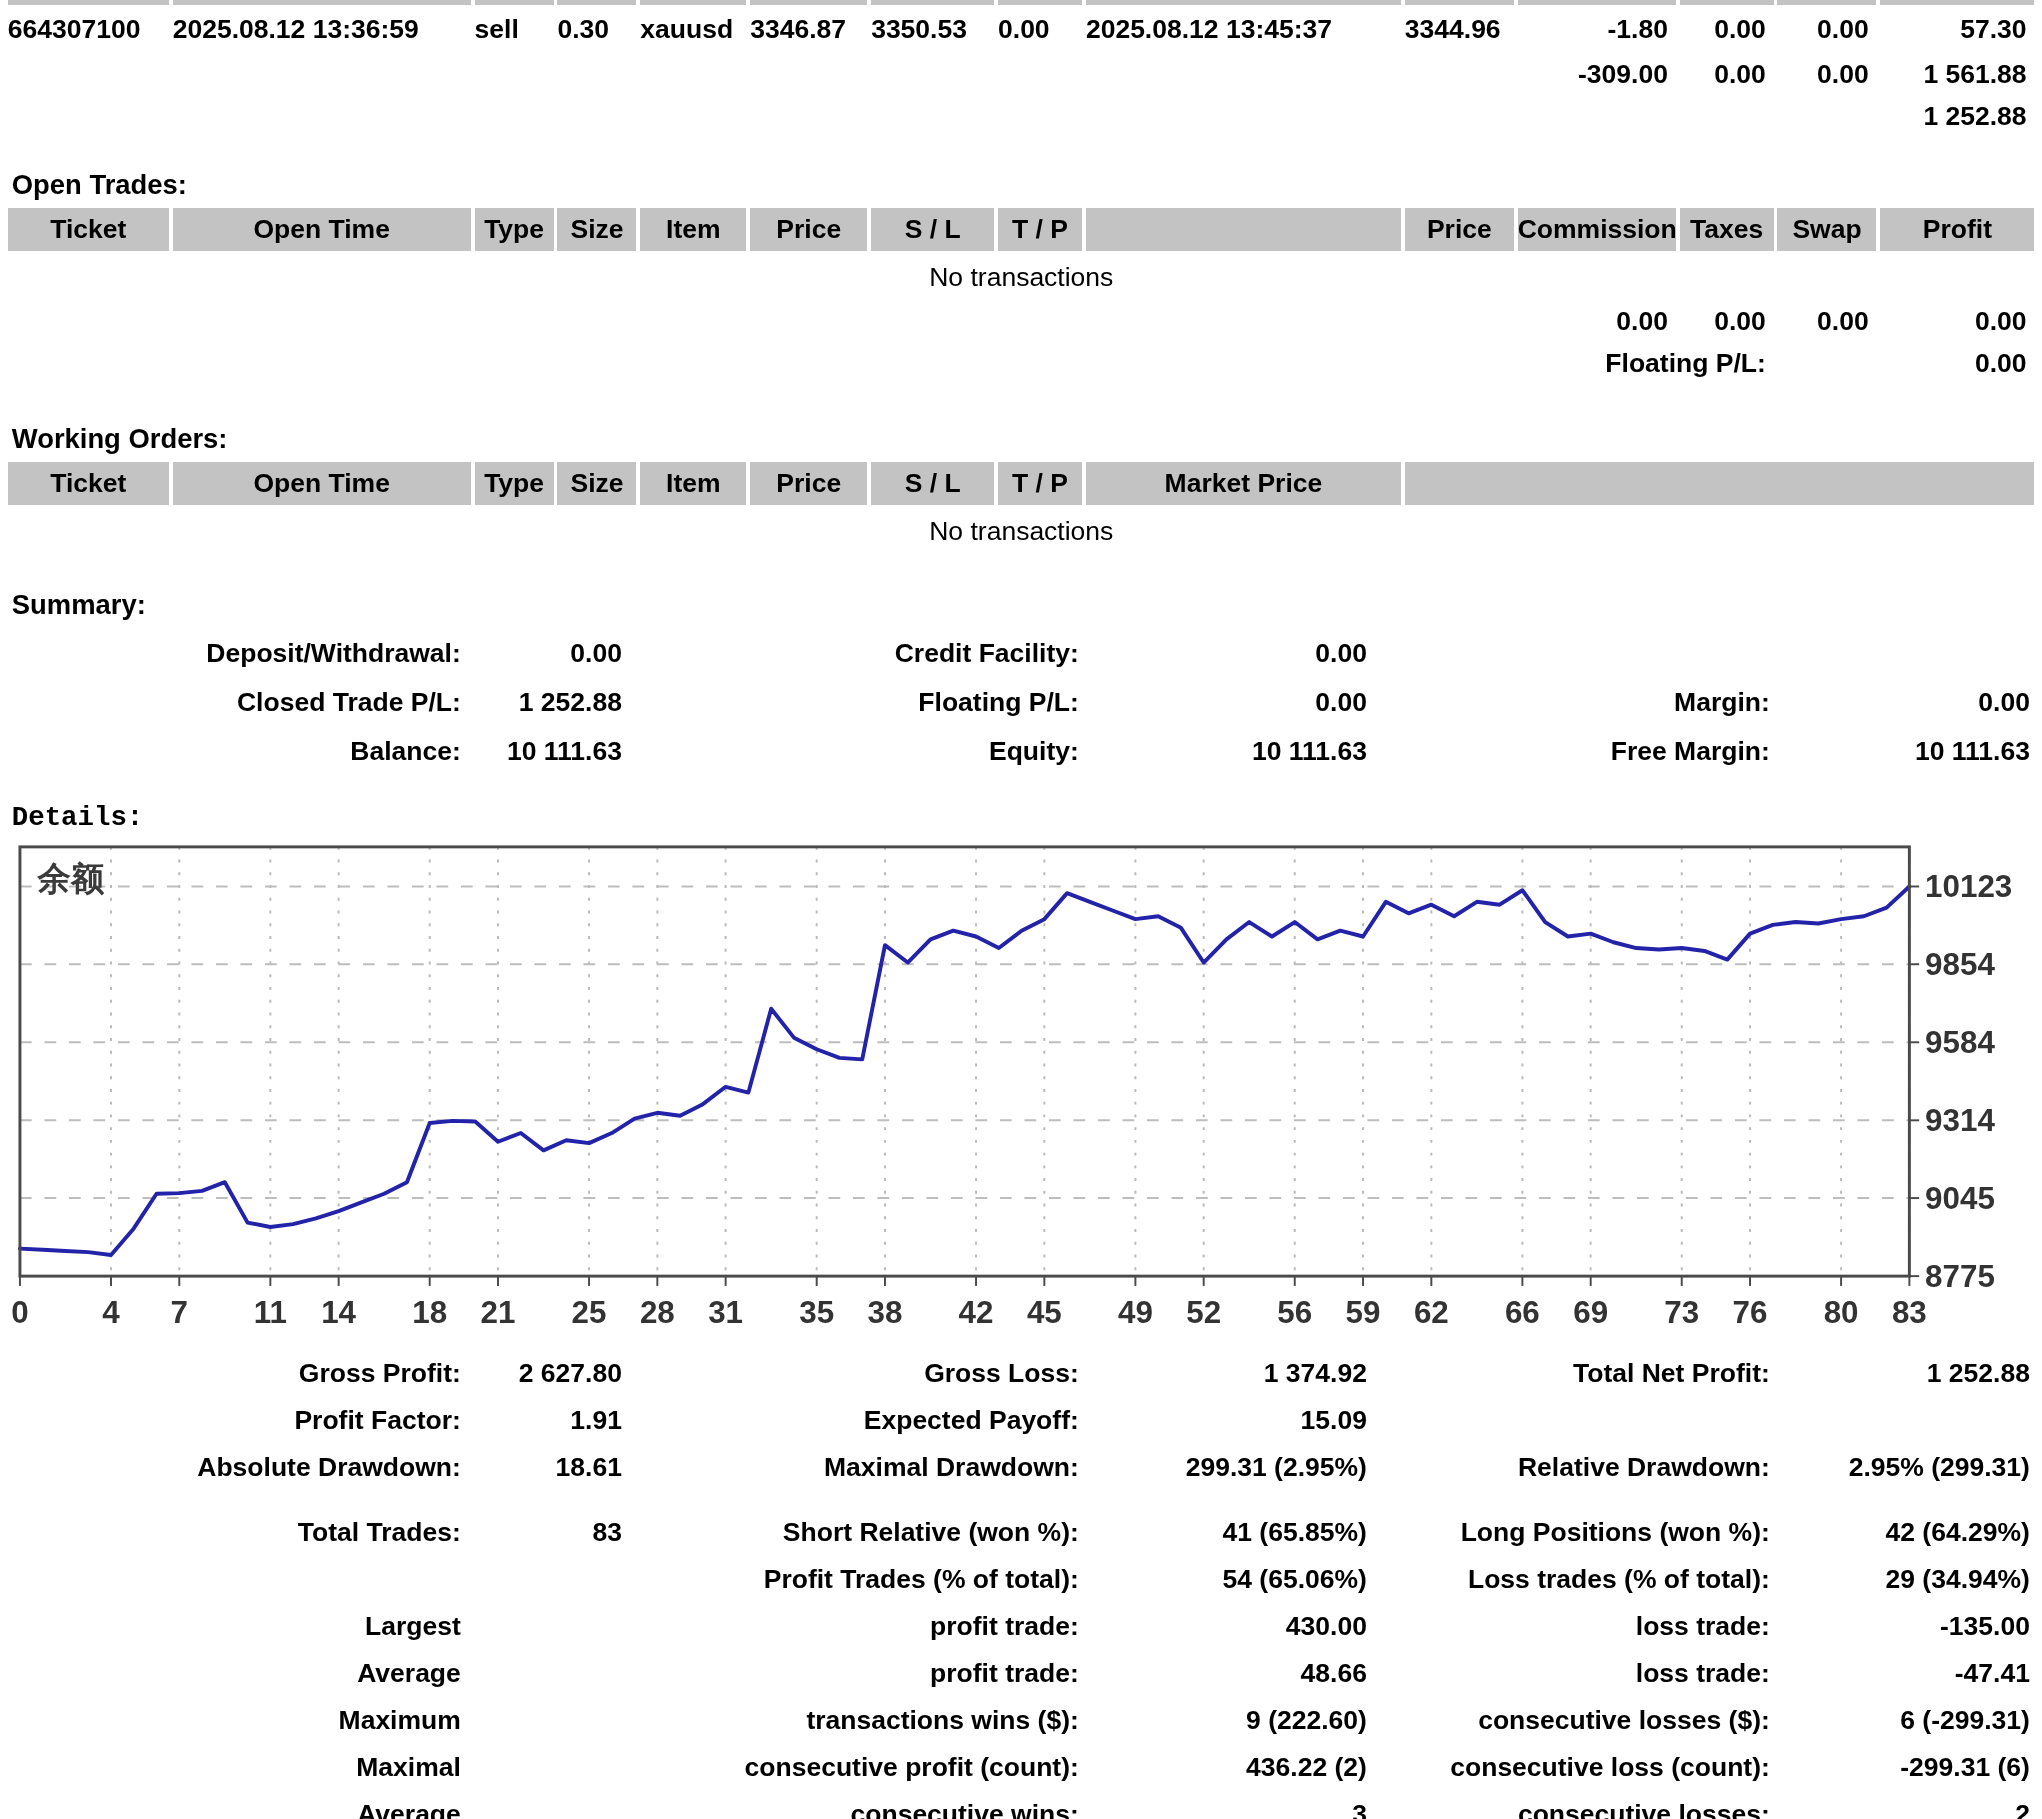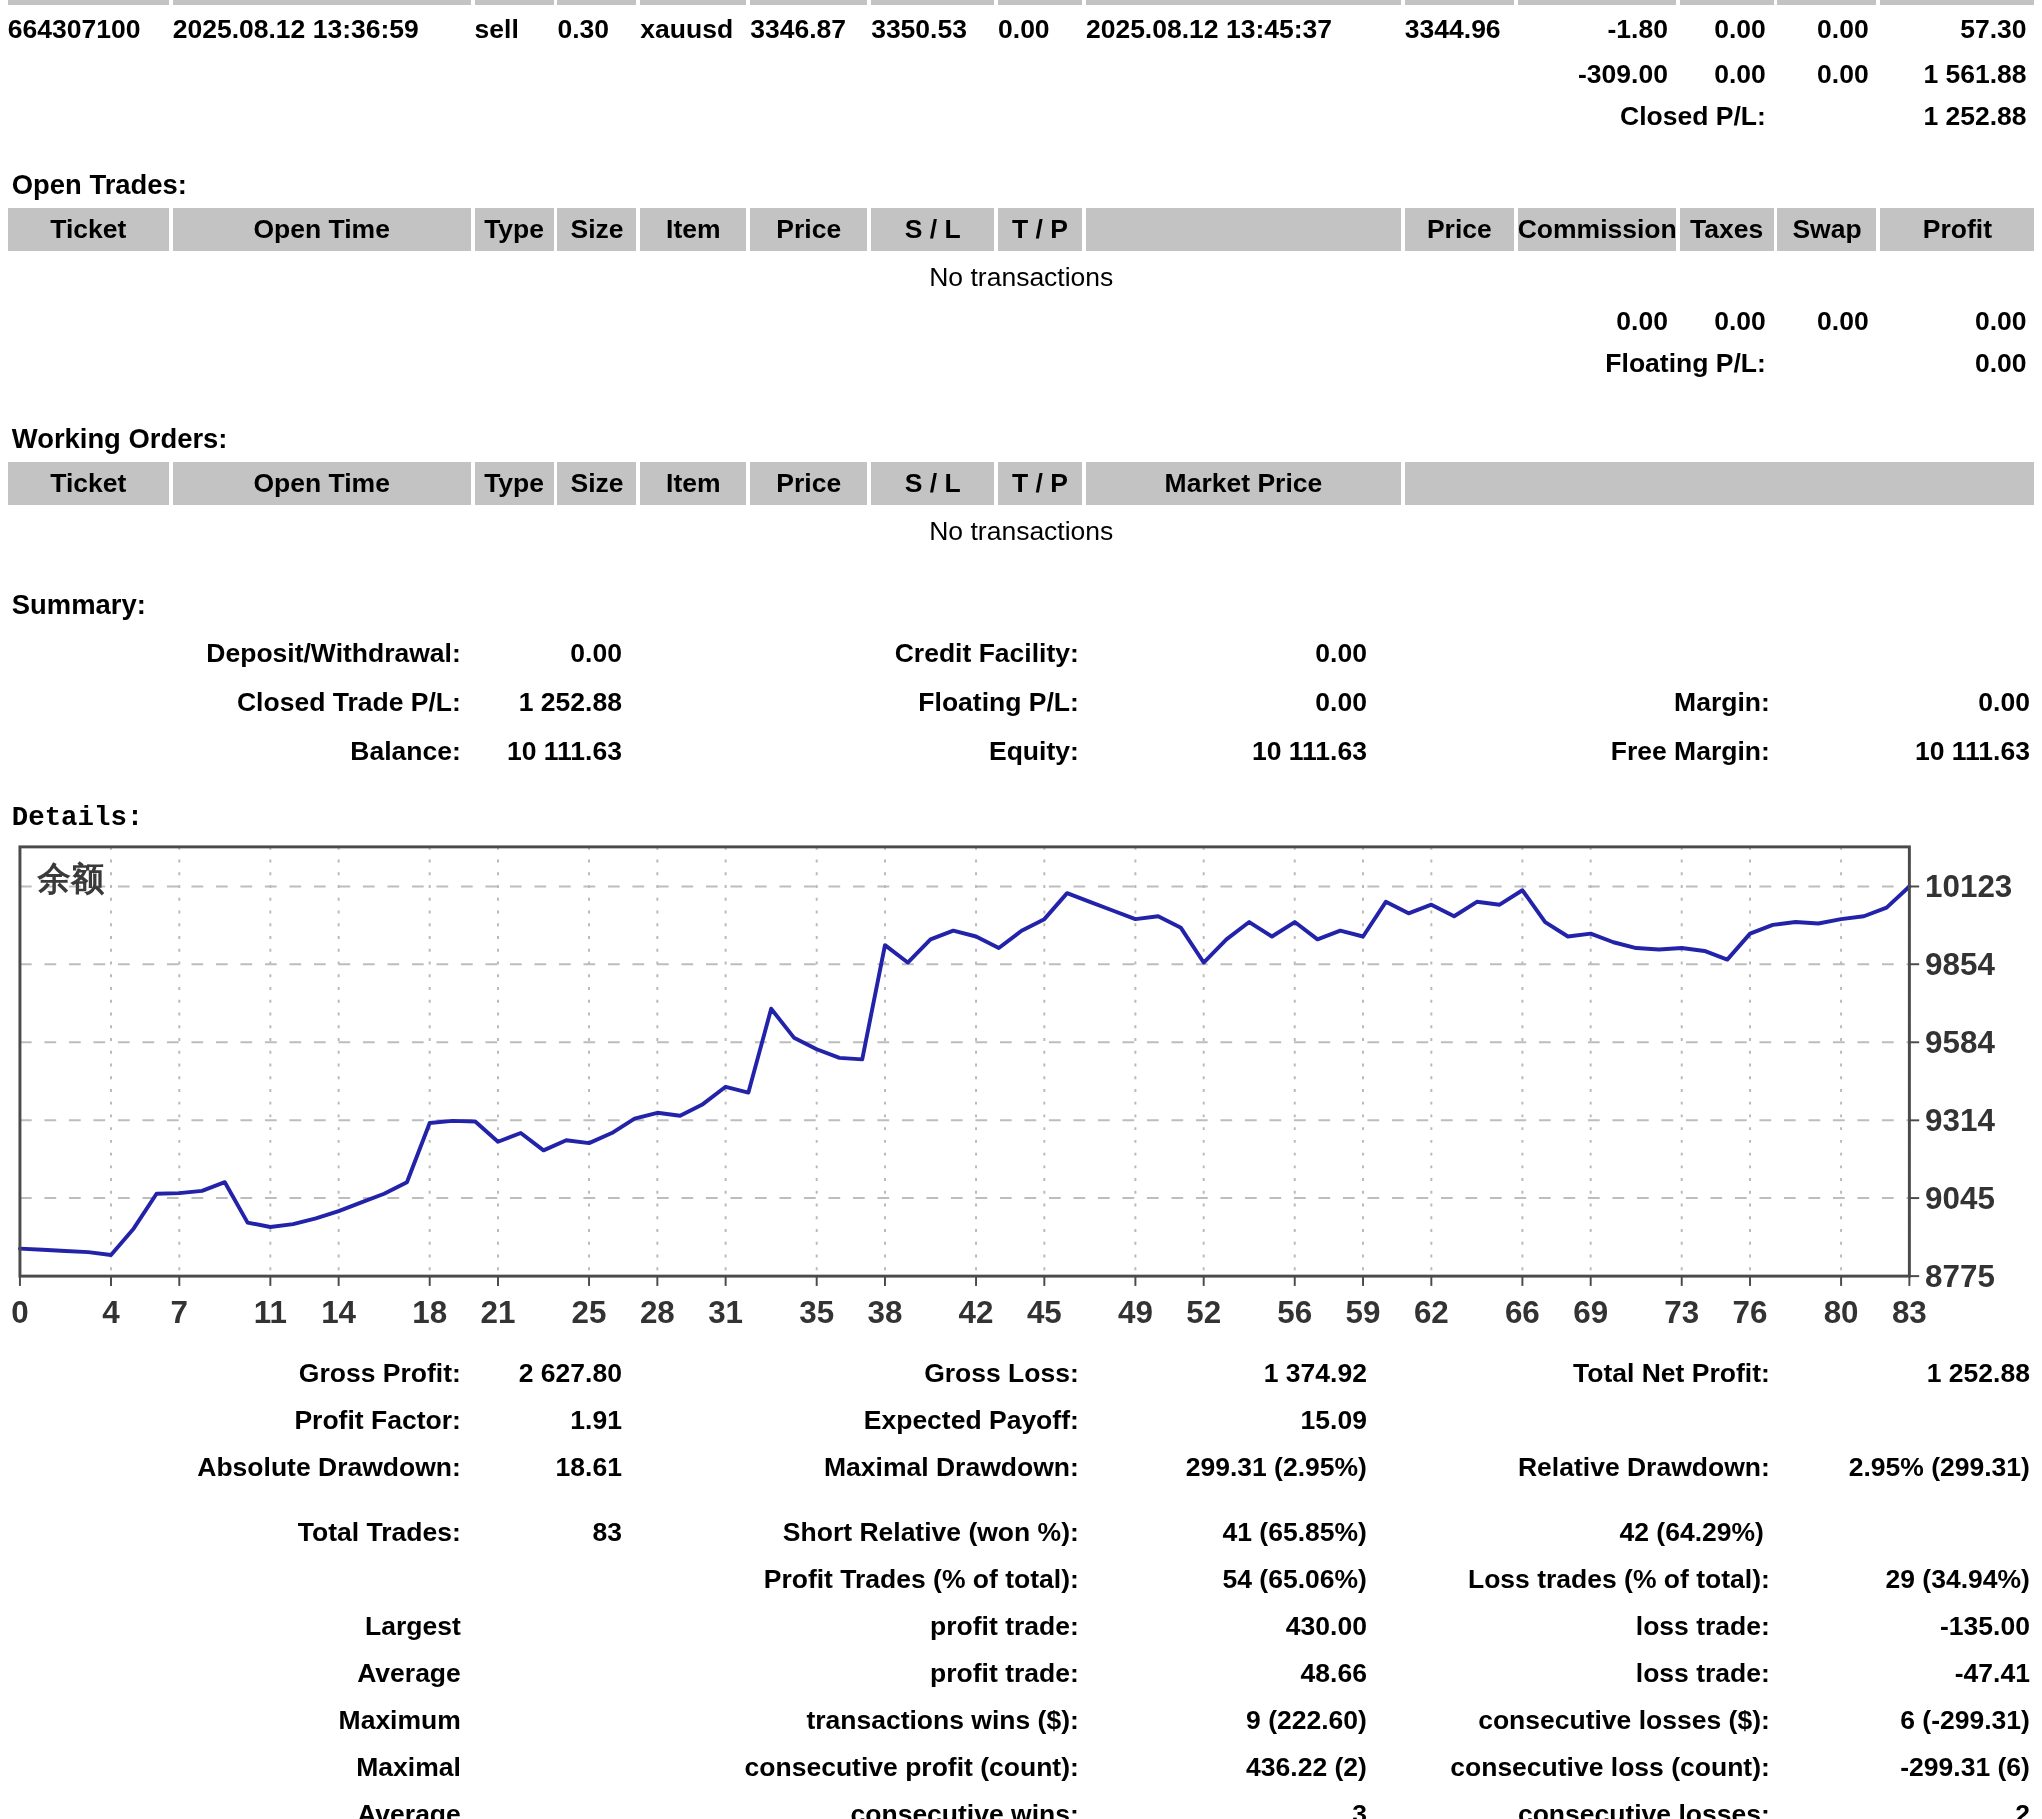--- a/index.html
+++ b/index.html
@@ -77,21 +77,20 @@
       <div class="cell r" style="grid-column: 13;">0.00</div>
       <div class="cell r" style="grid-column: 14;">57.30</div>
     </div>
   <div class="trade-grid rowx" id="closed-totals">
       <div class="cell r" style="grid-column: 11;">-309.00</div>
       <div class="cell r" style="grid-column: 12;">0.00</div>
       <div class="cell r" style="grid-column: 13;">0.00</div>
       <div class="cell r" style="grid-column: 14;">1 561.88</div>
     </div>
   <div class="trade-grid rowpl" id="closed-pl-row">
-      <div class="cell r" style="grid-column: 9 / 13;">Closed P/L:</div>
       <div class="cell r" style="grid-column: 13 / 15;">1 252.88</div>
     </div>
 
   <div class="section-heading mt-open">Open Trades:</div>
   <div class="trade-grid hdr-row" id="open-header">
       <div class="cell hdr" style="grid-column: 1;">Ticket</div>
       <div class="cell hdr" style="grid-column: 2;">Open Time</div>
       <div class="cell hdr" style="grid-column: 3;">Type</div>
       <div class="cell hdr" style="grid-column: 4;">Size</div>
       <div class="cell hdr" style="grid-column: 5;">Item</div>
@@ -280,20 +279,21 @@
         <div class="cell lab">Maximal Drawdown:</div>
         <div class="cell val">299.31 (2.95%)</div>
         <div class="cell lab">Relative Drawdown:</div>
         <div class="cell val">2.95% (299.31)</div>
       </div>
       <div class="stat-grid stat-gap">
         <div class="cell lab">Total Trades:</div>
         <div class="cell val">83</div>
         <div class="cell lab">Short Relative (won %):</div>
         <div class="cell val">41 (65.85%)</div>
+        <div class="cell lab">Long Positions (won %):</div>
         <div class="cell val">42 (64.29%)</div>
       </div>
       <div class="stat-grid">
         <div class="cell lab"></div>
         <div class="cell val"></div>
         <div class="cell lab">Profit Trades (% of total):</div>
         <div class="cell val">54 (65.06%)</div>
         <div class="cell lab">Loss trades (% of total):</div>
         <div class="cell val">29 (34.94%)</div>
       </div>

